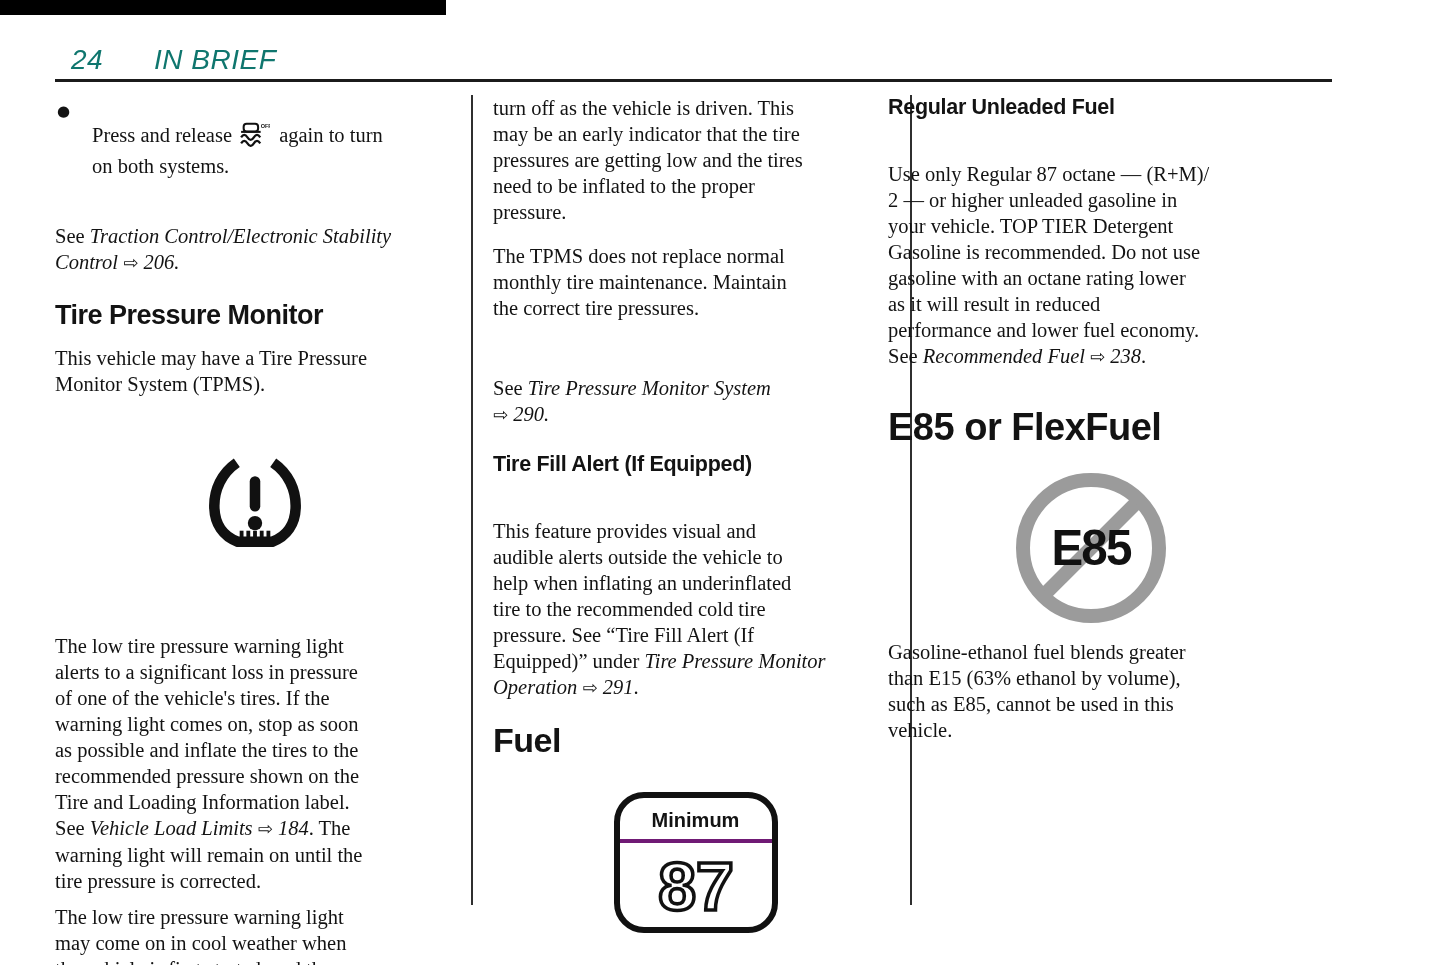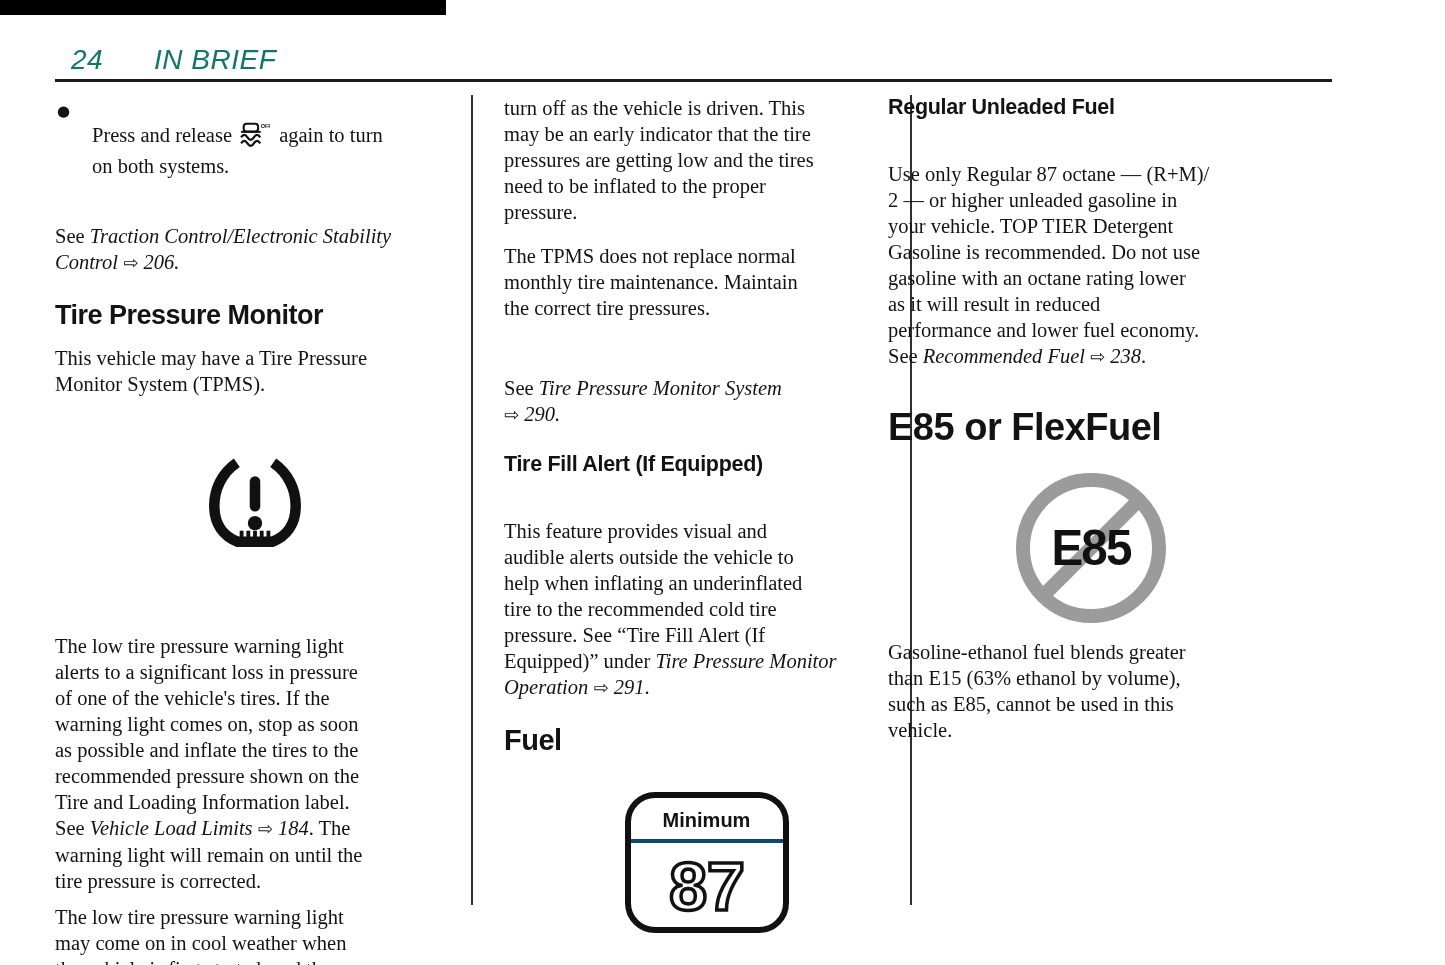--- a/index.html
+++ b/index.html
@@ -13,42 +13,42 @@
     font-family:"Liberation Sans","DejaVu Sans",sans-serif;font-size:28px;color:#0f766e;
     letter-spacing:0.5px;font-style:italic;}
   .pg-header .pgnum{display:inline-block;width:83px;}
   .header-rule{position:absolute;left:55px;top:79px;width:1277px;height:3px;background:#1b1b1b;}
   .vsep{position:absolute;top:95px;width:2px;height:810px;background:#2f2f2f;}
   .vsep.s1{left:471px;}
   .vsep.s2{left:910px;}
 
   .col{position:absolute;top:95px;}
   .col1{left:55px;width:400px;}
-  .col2{left:504px;width:405px;}
+  .col2{left:493px;width:405px;}
   .col3{left:888px;width:406px;}
 
   .p{font-size:20.5px;line-height:26px;white-space:pre-line;margin:0 0 18px 0;}
   .it{font-style:italic;}
   .arrow{font-family:"DejaVu Sans",sans-serif;font-style:normal;font-size:18px;}
   .bullet{position:relative;padding-left:37px;margin-bottom:18px;}
   .bullet .dot{position:absolute;left:2px;top:3px;font-size:15px;font-family:"DejaVu Sans",sans-serif;}
 
   .h-big{font-family:"Liberation Sans","DejaVu Sans",sans-serif;font-weight:bold;
     font-size:27px;line-height:31px;letter-spacing:-0.5px;margin:0 0 14px 0;}
   .h-sub{font-family:"Liberation Sans","DejaVu Sans",sans-serif;font-weight:bold;
     font-size:21.5px;line-height:24px;letter-spacing:-0.3px;margin:0 0 16px 0;} .mt24{margin-top:24px;} .mt28{margin-top:28px;}
   .mb10{margin-bottom:10px;} .mb24{margin-bottom:24px;} .mb30{margin-bottom:30px;} .mb36{margin-bottom:36px;}
 
   .tpms-wrap{text-align:center;padding:30px 0 34px 0;margin-bottom:22px;}
   .ti-icon{display:inline-block;vertical-align:-5px;margin:0 4px;}
 
   .fuel-badge{width:152px;border:6px solid #111;border-radius:30px;margin:0 auto;
     background:#fff;overflow:hidden;}
   .fuel-badge .min{font-family:"Liberation Sans","DejaVu Sans",sans-serif;font-weight:bold;
-    font-size:20px;text-align:center;padding:11px 0 7px 0;border-bottom:4px solid #0c4a6e;}
+    font-size:20px;text-align:center;padding:11px 0 7px 0;border-bottom:4px solid #701a75;}
   .fuel-badge svg{display:block;margin:0 auto;}
 
   .e85-wrap{position:relative;width:150px;height:150px;margin:4px auto 16px auto;}
   .e85-ring{position:absolute;left:0;top:0;width:122px;height:122px;border:14px solid #9b9b9b;
     border-radius:50%;}
   .e85-slash{position:absolute;left:12px;top:68px;width:126px;height:14px;background:#9b9b9b;
     transform:rotate(-45deg);}
   .e85-label{position:absolute;left:0;top:46px;width:150px;text-align:center;
     font-family:"Liberation Sans","DejaVu Sans",sans-serif;font-weight:bold;font-size:50px;
     letter-spacing:-2px;color:#111;transform:scaleX(0.95);}
@@ -142,21 +142,21 @@
   <div class="p">
     <span>This feature provides visual and
 audible alerts outside the vehicle to
 help when inflating an underinflated
 tire to the recommended cold tire
 pressure. See “Tire Fill Alert (If
 Equipped)” under </span><span class="it">Tire Pressure Monitor
 Operation </span><span class="arrow">⇨</span><span class="it"> 291</span><span>.</span>
   </div>
 
-  <div class="h-big mt24 mb36" style="font-size:29px;">Fuel</div>
+  <div class="h-big mt24 mb36" style="font-size:34px;">Fuel</div>
 
   <div class="fuel-badge">
     <div class="min">Minimum</div>
     <svg width="140" height="84" viewBox="0 0 140 84">
       <text x="70" y="67" text-anchor="middle" font-family="Liberation Sans, sans-serif" font-size="68" font-weight="bold" fill="#ffffff" stroke="#111" stroke-width="3.6">87</text>
     </svg>
   </div>
 </div>
 
 <div class="col col3">

